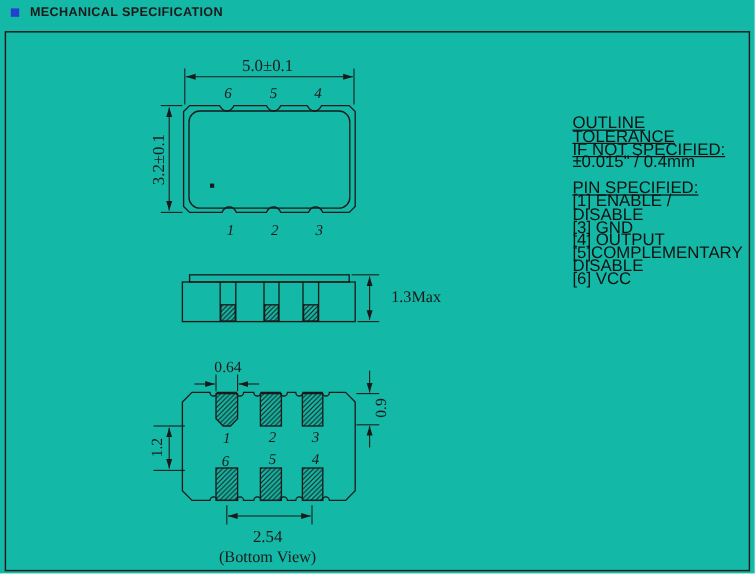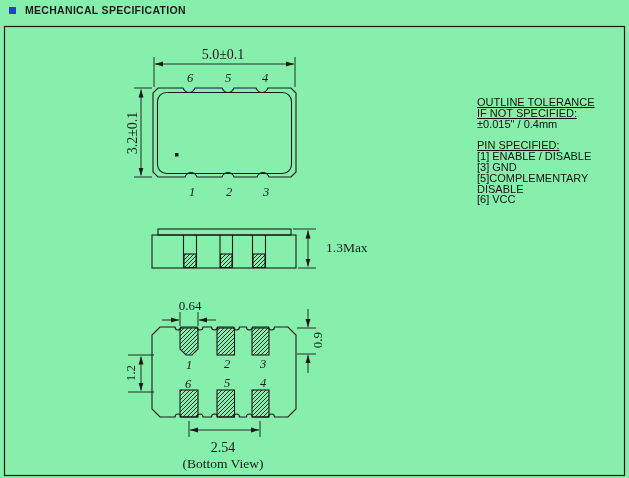--- a/index.html
+++ b/index.html
@@ -1,27 +1,27 @@
 <!DOCTYPE html>
 <html><head>
 <meta charset="utf-8">
 <style>
   html,body{margin:0;padding:0;background:#ffffff;}
-  .page{position:relative;width:629px;height:478px;background:#86efac;overflow:hidden;
+  .page{position:relative;width:629px;height:478px;background:#14b8a6;overflow:hidden;
         font-family:"Liberation Sans",sans-serif;color:#1a1a1a;}
   .hdr{position:absolute;left:9px;top:4px;display:flex;align-items:center;gap:9px;}
   .hdr .bullet{width:7px;height:7px;background:#2340cf;display:inline-block;}
   .hdr .title{font-size:10.5px;font-weight:bold;letter-spacing:.3px;color:#1a1a1a;}
   svg{position:absolute;left:0;top:0;}
   svg text{font-family:"Liberation Serif",serif;fill:#1a1a1a;}
   .dim{font-size:14px;}
   .dimS{font-size:13px;}
   .pin{font-size:12.5px;font-style:italic;}
   .cap{font-size:13.5px;}
-  .notes{position:absolute;left:477px;top:97px;width:145px;font-size:11px;
+  .notes{position:absolute;left:477px;top:97px;width:145px;font-size:14px;
          line-height:10.8px;color:#111;}
   .notes .u{text-decoration:underline;}
   .notes .gap{height:11px;}
 </style>
 </head>
 <body>
 
 <div class="page">
 
   <div class="hdr">
@@ -30,20 +30,21 @@
   </div>
 
   <div class="notes">
     <div class="u">OUTLINE TOLERANCE</div>
     <div class="u">IF NOT SPECIFIED:</div>
     <div>±0.015" / 0.4mm</div>
     <div class="gap"></div>
     <div class="u">PIN SPECIFIED:</div>
     <div>[1] ENABLE / DISABLE</div>
     <div>[3] GND</div>
+    <div>[4] OUTPUT</div>
     <div>[5]COMPLEMENTARY</div>
     <div>DISABLE</div>
     <div>[6] VCC</div>
   </div>
 
   <svg width="629" height="478" viewBox="0 0 629 478">
     <defs>
       <pattern id="hatch" width="4" height="4" patternUnits="userSpaceOnUse">
         <path d="M-1,1 L1,-1 M0,4 L4,0 M3,5 L5,3" stroke="#1a1a1a" stroke-width="0.9"></path>
       </pattern>

